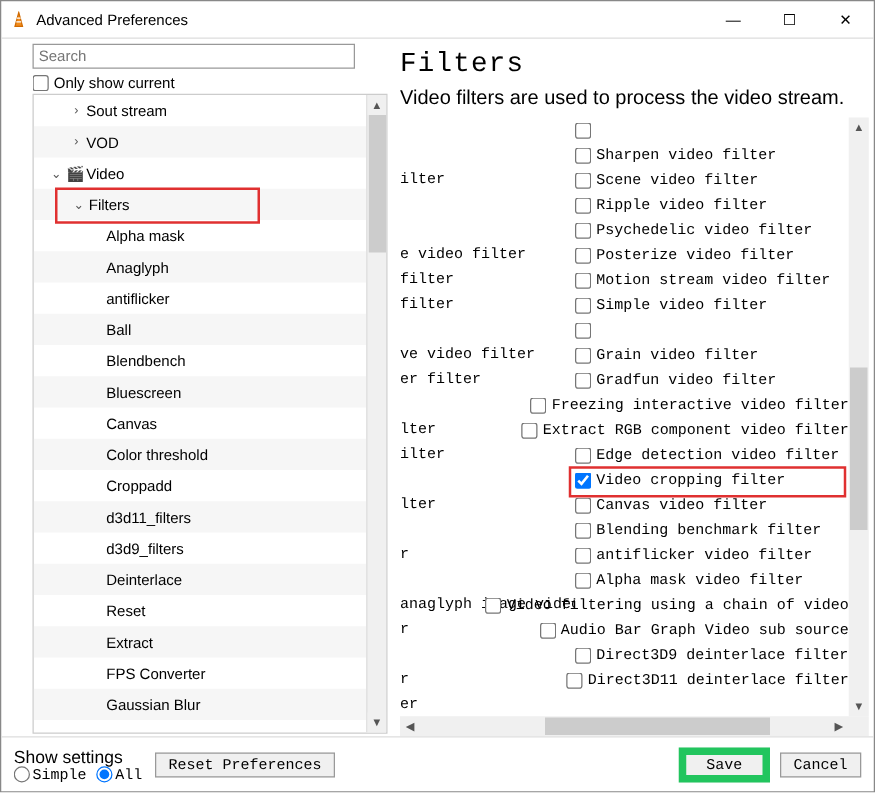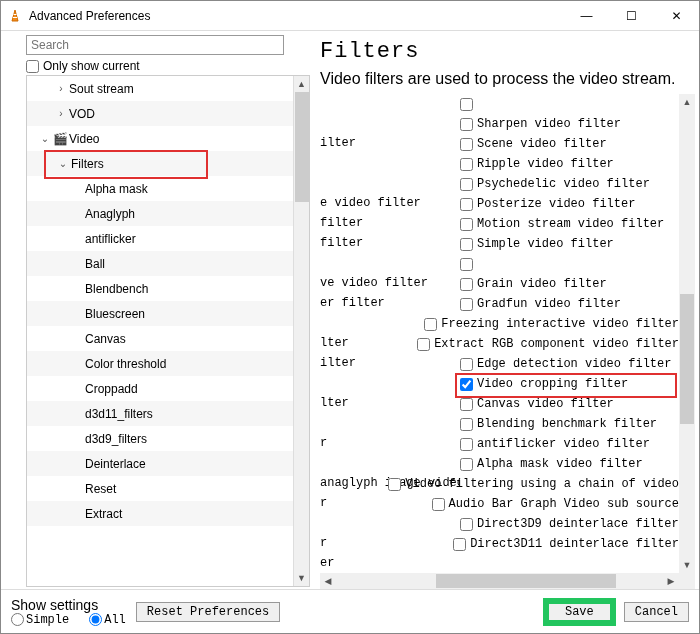--- a/index.html
+++ b/index.html
@@ -48,21 +48,21 @@
   .filter-rows { position:absolute; left:0; right:16px; top:0; bottom:16px; overflow:hidden; font-family: "Courier New", monospace; font-size: 12px; }
   .frow { height: 20px; display: flex; align-items: center; white-space: nowrap; }
   .frow .leftlabel { width: 140px; overflow: hidden; padding-left: 0; margin-top: 38px; }
   .frow .cb { width: 13px; height: 13px; margin: 0 4px 0 0; flex-shrink:0; }
   .frow .filtlabel { }
   .crop-highlight { position: relative; }
   .crop-highlight::before { content:""; position:absolute; left: 135px; right: 2px; top: -1px; height: 21px; border: 2px solid #e03030; pointer-events:none; }
   .footer { height: 44px; border-top: 1px solid #ddd; display: flex; align-items: center; padding: 0 10px; font-size: 12px; }
   .show-settings { display:flex; flex-direction: column; margin-right: 10px; }
   .show-settings .lbl { font-size: 14px; }
-  .radios { display:flex; gap:20px; font-family: "Courier New", monospace; }
+  .radios { display:flex; gap:8px; font-family: "Courier New", monospace; }
   .radios label { display:flex; align-items:center; gap:2px; }
   .btn { font-family: "Courier New", monospace; font-size: 12px; padding: 2px 10px; background: #f0f0f0; border: 1px solid #999; cursor: pointer; }
   .btn.primary { border: 6px solid #22c55e; padding: 1px 16px; text-align: center; }
   .footer .spacer { flex:1; }
 </style>
 </head>
 <body>
 
 <div class="window">
   <div class="titlebar">
@@ -142,20 +142,26 @@
                 <span class="txt">d3d9_filters</span>
               </div>
               <div class="tree-item d3 alt">
                 <span class="txt">Deinterlace</span>
               </div>
               <div class="tree-item d3">
                 <span class="txt">Reset</span>
               </div>
               <div class="tree-item d3 alt">
                 <span class="txt">Extract</span>
+              </div>
+              <div class="tree-item d3">
+                <span class="txt">FPS Converter</span>
+              </div>
+              <div class="tree-item d3 alt">
+                <span class="txt">Gaussian Blur</span>
               </div>
             </div>
         </div>
         <div class="tree-scroll">
           <div class="up">▲</div>
           <div class="thumb"></div>
           <div class="down">▼</div>
         </div>
       </div>
     </div>

